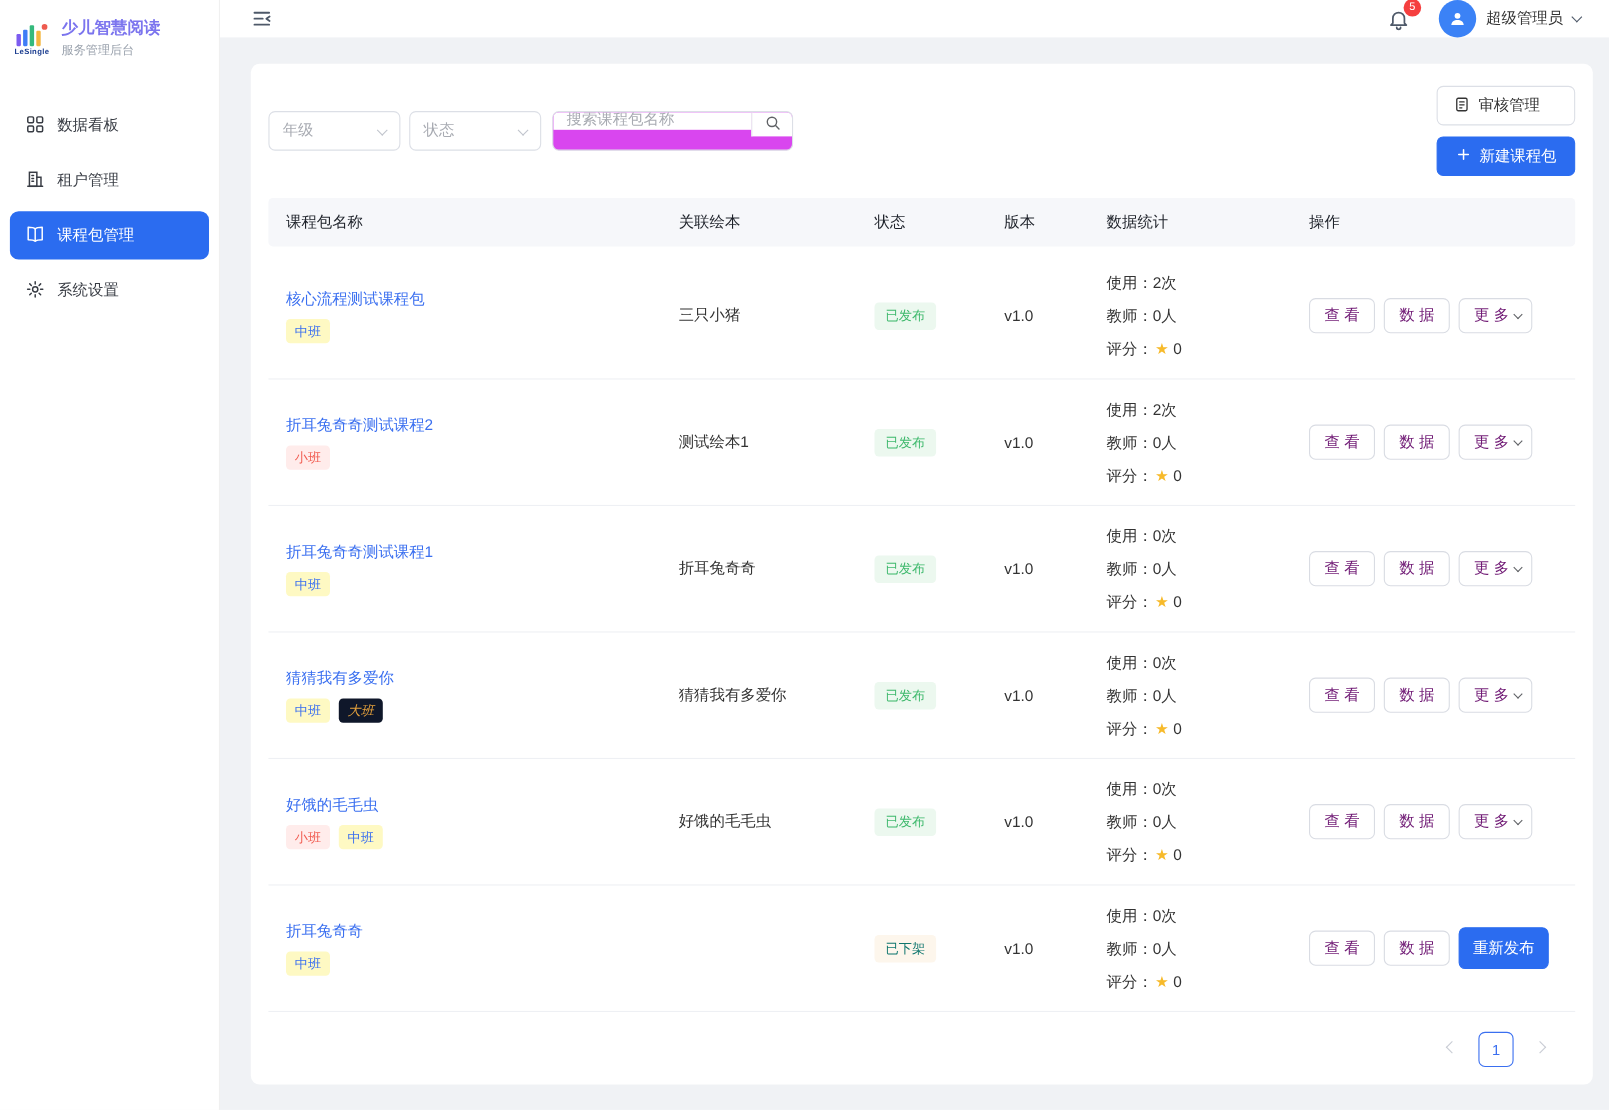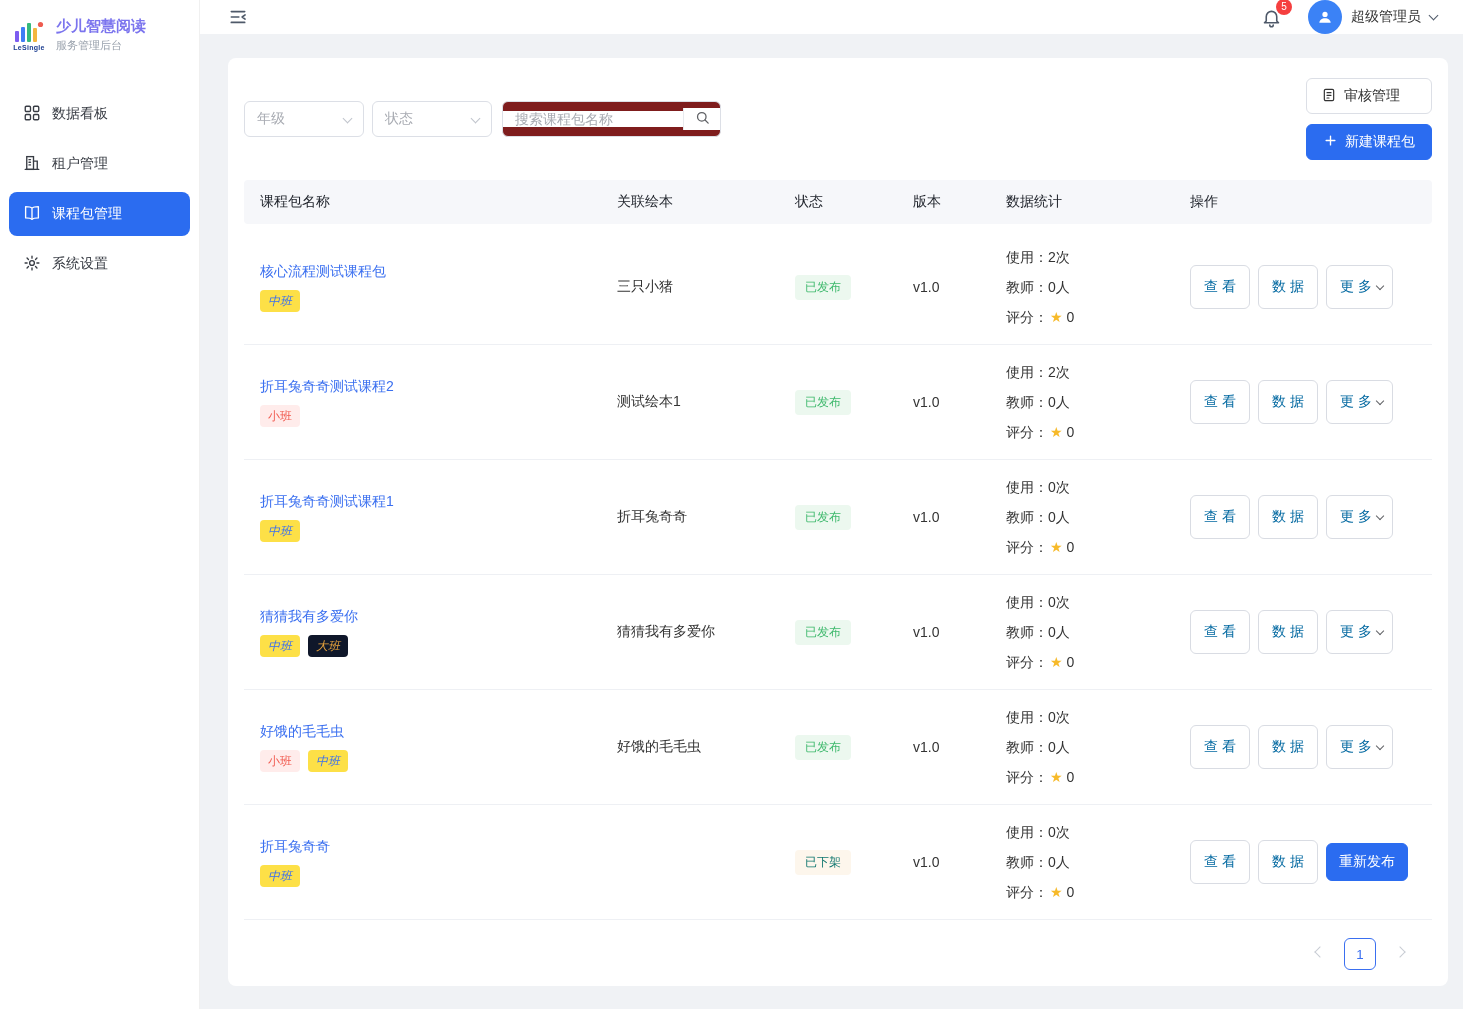--- a/index.html
+++ b/index.html
@@ -45,22 +45,22 @@
   .content { flex:1; padding:24px 15px 28px 28px; }
   .card { background:#fff; border-radius:8px; padding:20px 16px 16px;
     min-height:894px; display:flex; flex-direction:column; }
 
   
   .toolbar { display:flex; align-items:center; gap:8px; margin-bottom:20px; }
   .select { width:120px; height:36px; border:1px solid #dcdfe6; border-radius:6px; background:#fff;
     display:flex; align-items:center; justify-content:space-between; padding:0 12px;
     color:#a8abb2; cursor:pointer; }
   .select .caret { color:#c0c4cc; margin-top:-2px; }
-  .search-group { display:flex; align-items:center; height:36px; border:1px solid #dcdfe6;
-    border-radius:6px; overflow:hidden; background:#7f1d1d; margin-left:2px; }
+  .search-group { display:flex; align-items:flex-start; height:36px; border:1px solid #dcdfe6;
+    border-radius:6px; overflow:hidden; background:#d946ef; margin-left:2px;font-family:Liberation Serif, serif; }
   .search-group input { border:0; outline:none; width:180px; padding:0 12px; font:inherit; color:#333; }
   .search-group input::placeholder { color:#a8abb2; }
   .search-btn { width:37px; border:0; border-left:1px solid #e8eaee; background:#fff;
     display:flex; align-items:center; justify-content:center; cursor:pointer; }
   .toolbar-right { margin-left:auto; display:flex; gap:10px;flex-direction:column; }
   .btn { font:inherit; cursor:pointer; border-radius:6px; }
   .btn.outline-lg { height:36px; padding:0 14px; background:#fff; border:1px solid #dcdfe6; color:#333;
     display:flex; align-items:center; gap:7px; }
   .btn.primary-lg { height:36px; padding:0 16px; background:#2b6cf0; border:1px solid #2b6cf0; color:#fff;
     display:flex; align-items:center; gap:7px; }
@@ -69,31 +69,31 @@
   .thead, .trow { display:grid; grid-template-columns:357px 178px 118px 93px 184px 1fr; }
   .thead { background:#f6f7fa; border-radius:4px; height:44px; align-items:center;
     color:#1d2129; font-weight:500; margin-bottom:6px; }
   .th { padding:0 16px; position:relative; }
   .th + .th::before { content:""; position:absolute; left:0; top:14px; bottom:14px; width:1px; background:#e5e8ee; }
   .trow { align-items:center; min-height:115px; border-bottom:1px solid #eef0f4; }
   .cell { padding:0 16px; color:#333; }
   .pkg-link { color:#3a6ff0; text-decoration:none; cursor:pointer; display:inline-block; }
   .tags { margin-top:9px; display:flex; gap:8px; }
   .tag { font-size:12px; padding:2px 8px; border-radius:4px; line-height:18px; }
-  .tag-blue { background:#fde047; color:#3a6ff0;font-style:italic; }
+  .tag-blue { background:#fef9c3; color:#3a6ff0; }
   .tag-red { background:#ffeceb; color:#f15b50; }
   .tag-yellow { background:#0f172a; color:#e6a23c;font-style:italic; }
   .badge { font-size:12px; padding:4px 10px; border-radius:4px; display:inline-block; }
   .badge-published { background:#ecf8ef; color:#3fb96d; }
   .badge-offline { background:#fdf6ec; color:#0f766e; }
   .stats .stat-line { line-height:30px; white-space:nowrap; }
   .stat-label { color:#333; }
   .star { color:#f7ba2a; margin:0 4px 0 2px; }
   .actions { display:flex; gap:8px; align-items:center; }
-  .btn.outline { height:44px; padding:0 9px 0 13px; background:#fff; border:1px solid #d9dce3; color:#0369a1;
+  .btn.outline { height:32px; padding:0 9px 0 13px; background:#fff; border:1px solid #d9dce3; color:#701a75;
     letter-spacing:4px; display:flex; align-items:center; }
   .btn.outline .caret { width:6px; height:6px; color:#606266; margin:-2px 0 0 1px; letter-spacing:0; }
   .btn.primary { height:38px; padding:0 12px; background:#2b6cf0; border:1px solid #2b6cf0; color:#fff; }
 
   
   .pagination { margin-top:18px; display:flex; justify-content:flex-end; align-items:center;
     gap:14px; padding-right:22px; }
   .page-arrow { background:none; border:0; padding:6px; cursor:default; display:flex; }
   .page-arrow .caret { color:#c8ccd4; width:8px; height:8px; }
   .page-arrow.prev .caret { transform:rotate(135deg); }

